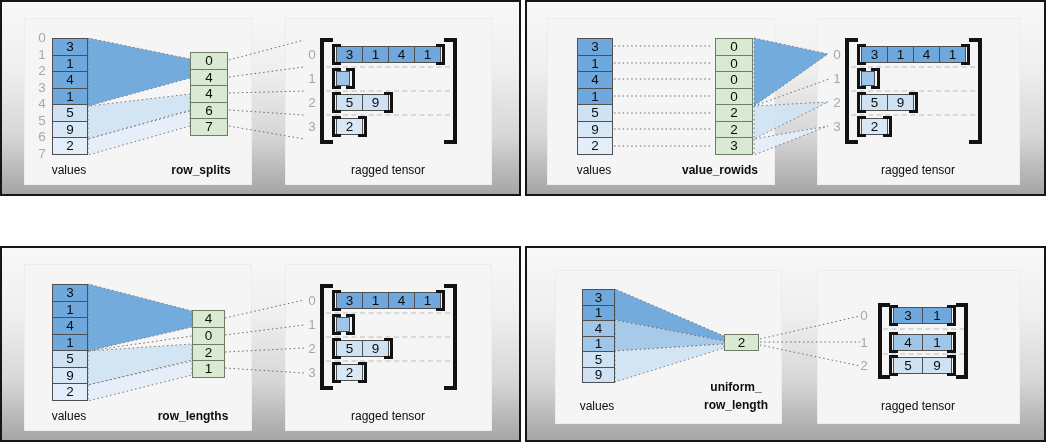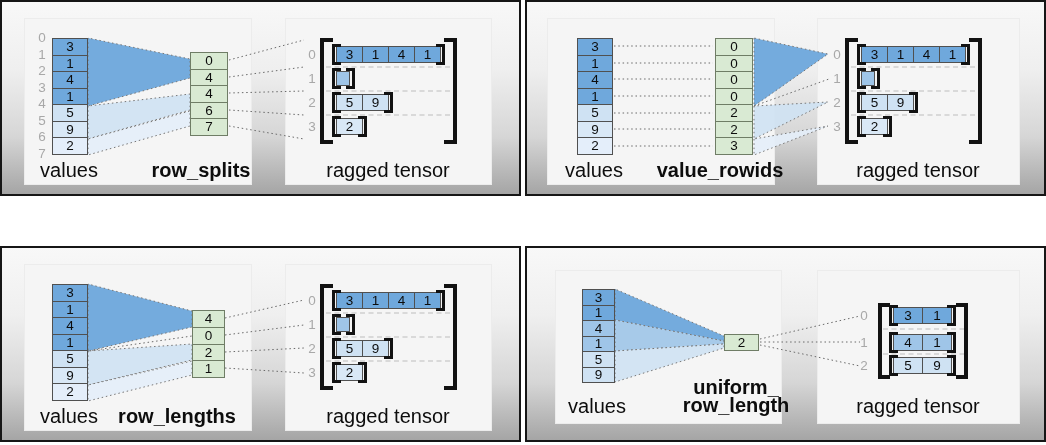--- a/index.html
+++ b/index.html
@@ -7,21 +7,21 @@
   .stage{position:relative;width:1046px;height:445px;overflow:hidden;}
   .panel{position:absolute;width:517px;height:192px;border:2px solid #161616;
          background:linear-gradient(180deg,#f8f8f8 0%,#efefef 35%,#d6d6d6 70%,#a5a5a5 100%);}
   .box{position:absolute;background:#f5f5f5;border:1px solid #ececec;box-sizing:border-box;}
   .svgov{position:absolute;left:0;top:0;pointer-events:none;}
   .cell{position:absolute;border:1px solid #505050;box-sizing:border-box;
         display:flex;align-items:center;justify-content:center;
         font-size:13.5px;color:#0d0d0d;line-height:1;}
   .cell.green{border-color:#6f7d66;}
   .glabel{position:absolute;color:#a8a8a8;font-size:13.5px;transform:translate(-50%,-50%);line-height:1;}
-  .lbl{position:absolute;font-size:20px;color:#0d0d0d;transform:translate(-50%,-50%);white-space:nowrap;line-height:1;}
+  .lbl{position:absolute;font-size:12px;color:#0d0d0d;transform:translate(-50%,-50%);white-space:nowrap;line-height:1;}
   .lbl.b{font-weight:bold;}
   .brk{position:absolute;box-sizing:border-box;background:transparent;}
   .brk.l{border-left:4px solid #121212;border-top:4px solid #121212;border-bottom:4px solid #121212;}
   .brk.r{border-right:4px solid #121212;border-top:4px solid #121212;border-bottom:4px solid #121212;}
   .rbrk{position:absolute;box-sizing:border-box;}
   .rbrk.l{border-left:3px solid #121212;border-top:3px solid #121212;border-bottom:3px solid #121212;}
   .rbrk.r{border-right:3px solid #121212;border-top:3px solid #121212;border-bottom:3px solid #121212;}
 </style>
 </head>
 <body>
@@ -185,21 +185,21 @@
         <div class="cell" style="left: 50px; top: 118.85px; width: 36px; height: 17.57px; background: rgb(217, 232, 246);">9</div>
         <div class="cell" style="left: 50px; top: 135.42px; width: 36px; height: 17.57px; background: rgb(228, 238, 250);">2</div>
       </div>
       <div>
         <div class="cell green" style="left: 190px; top: 62px; width: 33px; height: 17.75px; background: rgb(217, 234, 211);">4</div>
         <div class="cell green" style="left: 190px; top: 78.75px; width: 33px; height: 17.75px; background: rgb(217, 234, 211);">0</div>
         <div class="cell green" style="left: 190px; top: 95.5px; width: 33px; height: 17.75px; background: rgb(217, 234, 211);">2</div>
         <div class="cell green" style="left: 190px; top: 112.25px; width: 33px; height: 17.75px; background: rgb(217, 234, 211);">1</div>
       </div>
       <div class="lbl" style="left: 67px; top: 168px;">values</div>
-      <div class="lbl b" style="left: 175px; top: 168px;">row_lengths</div>
+      <div class="lbl b" style="left: 191px; top: 168px;">row_lengths</div>
       <div class="lbl" style="left: 386px; top: 168px;">ragged tensor</div>
       <div>
         <div class="brk l" style="left: 318px; top: 36px; width: 13px; height: 106px;"></div>
         <div class="brk r" style="left: 442px; top: 36px; width: 13px; height: 106px;"></div>
         <div class="glabel" style="left: 310px; top: 52.5px;">0</div>
         <div class="cell" style="left: 334px; top: 44px; width: 27px; height: 17px; background: rgb(111, 168, 220);">3</div>
         <div class="cell" style="left: 360px; top: 44px; width: 27px; height: 17px; background: rgb(111, 168, 220);">1</div>
         <div class="cell" style="left: 386px; top: 44px; width: 27px; height: 17px; background: rgb(111, 168, 220);">4</div>
         <div class="cell" style="left: 412px; top: 44px; width: 27px; height: 17px; background: rgb(111, 168, 220);">1</div>
         <div class="rbrk l" style="left: 330px; top: 42px; width: 9px; height: 21px;"></div>

